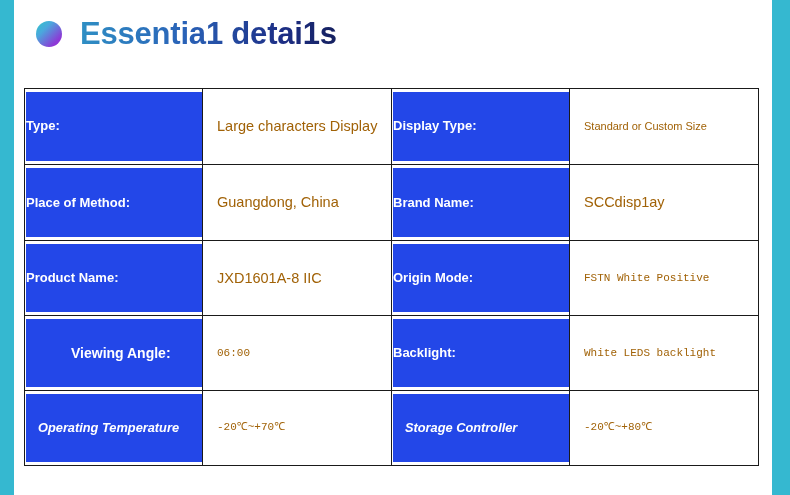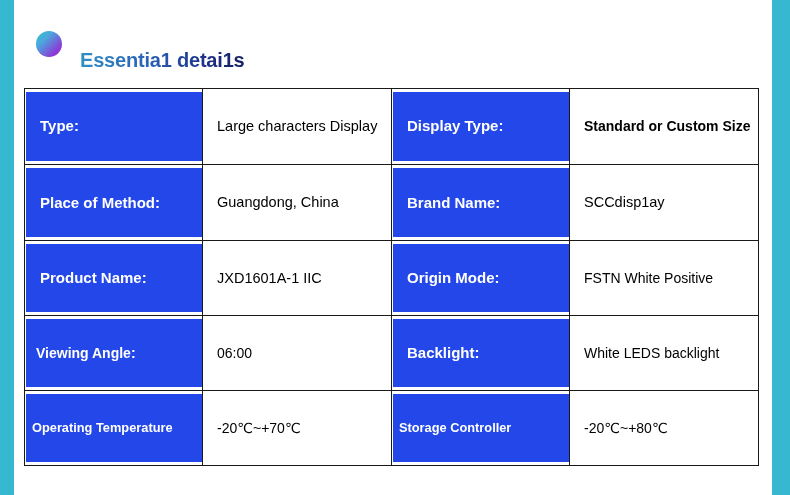--- a/index.html
+++ b/index.html
@@ -26,27 +26,26 @@
   .header{
     position:absolute;left:22px;top:18px;
     display:flex;align-items:center;gap:18px;
   }
   .bullet{
     width:26px;height:26px;border-radius:50%;
     background:linear-gradient(135deg,#2fc6c8 0%,#4aa8dd 32%,#8b3bd6 78%,#9a28d8 100%);
     flex:0 0 auto;
   }
   .title{
-    font-size:20px;font-weight:bold;letter-spacing:-0.2px;
+    font-size:31px;font-weight:bold;letter-spacing:-0.2px;
     background:linear-gradient(90deg,#2f8fc4 0%,#2a63b8 40%,#1d2f86 78%,#15205f 100%);
     -webkit-background-clip:text;background-clip:text;
     -webkit-text-fill-color:transparent;color:#1d3f96;
     white-space:nowrap;
     line-height:1;
-    margin-top:32px;
   }
 
   
   .spec-table{
     position:absolute;left:10px;top:88px;
     width:734px;height:378px;
     border-collapse:collapse;
     table-layout:fixed;
   }
   .spec-table td{
@@ -58,34 +57,34 @@
   .col-value{width:189px;}
 
   .lbl-wrap{
     background:#2347e8;
     height:calc(100% - 6px);
     margin:3px 0 3px 1px;
     display:flex;align-items:center;
     box-sizing:border-box;
   }
   .lbl{
-    color:#ffffff;font-weight:bold;font-size:15px;
-    padding-left:14px;white-space:nowrap;
+    color:#ffffff;font-weight:bold;font-size:13px;
+    white-space:nowrap;
     line-height:1.1;
   }
-  .lbl.sm{font-size:14px;padding-left:10px;}
-  .lbl.xs{font-size:12.8px;padding-left:6px;}
+  .lbl.sm{font-size:14px;padding-left:10px;margin-left:35px;}
+  .lbl.xs{font-size:12.8px;padding-left:12px;font-style:italic;}
 
   .val{
-    color:#000000;font-size:14.5px;
+    color:#a16207;font-size:14.5px;
     padding:0 0 0 14px;white-space:nowrap;
     line-height:1.2;
   }
-  .val.sm{font-size:14px;}
-  .val.bold{font-weight:bold;font-size:14px;}
+  .val.sm{font-size:11px;font-family:Liberation Mono, monospace;}
+  .val.bold{font-weight:normal;font-size:11px;}
 
   .r1 td{height:54px;}
   .r2 td{height:54px;}
   .r3 td{height:53px;margin-left:20px;}
   .r4 td{height:53px;}
   .r5 td{height:53px;}
   .r6 td{height:53px;}
   .r7 td{height:53px;}
 </style>
 </head>
@@ -147,21 +146,21 @@
         </td>
       </tr>
 
       <tr class="r3">
         <td>
           <div class="lbl-wrap">
               <span class="lbl">Product Name:</span>
             </div>
         </td>
         <td>
-          <div class="val">JXD1601A-1 IIC</div>
+          <div class="val">JXD1601A-8 IIC</div>
         </td>
         <td>
           <div class="lbl-wrap">
               <span class="lbl">Origin Mode:</span>
             </div>
         </td>
         <td>
           <div class="val sm">FSTN White Positive</div>
         </td>
       </tr>

